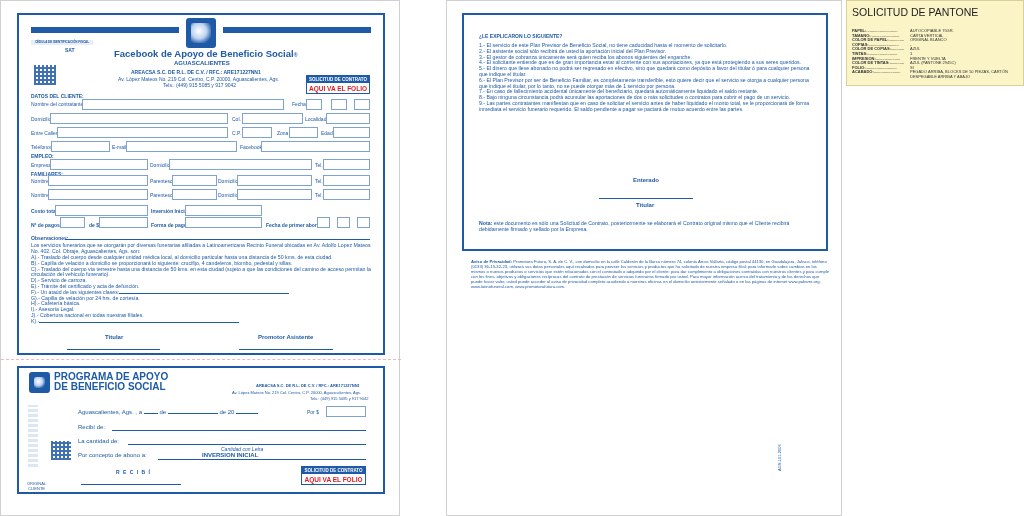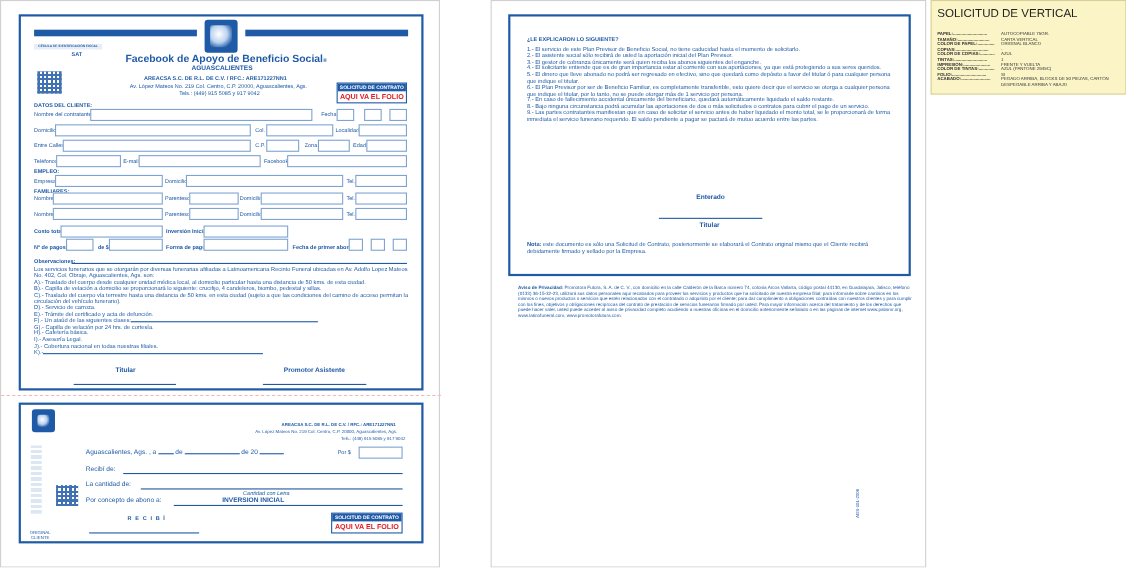--- a/index.html
+++ b/index.html
@@ -161,20 +161,24 @@
   <div class="sig-line" style="left:66px;top:348px;width:93px;"></div>
   <div class="abs t6 bold" style="left:257px;top:333px;">Promotor Asistente</div>
   <div class="sig-line" style="left:238px;top:348px;width:94px;"></div>
 
   <div class="dash-sep"></div>
 
   <div class="frame" style="left:16px;top:365px;width:368px;height:128px;"></div>
   <div class="logo" style="left:28px;top:371px;width:21px;height:21px;">
       <div class="logo-inner"></div>
     </div>
+  <div class="abs bold" style="left:53px;top:371px;font-size:10px;line-height:10px;">
+    <div>PROGRAMA DE APOYO</div>
+    <div>DE BENEFICIO SOCIAL</div>
+  </div>
   <div class="abs tiny bold" style="left:255px;top:382px;">AREACSA S.C. DE R.L. DE C.V. / RFC.: ARE171227NN1</div>
   <div class="abs tiny" style="left:231px;top:389px;">Av. López Mateos No. 219 Col. Centro, C.P. 20000, Aguascalientes, Ags.</div>
   <div class="abs tiny" style="left:309px;top:395px;">Tels.: (449) 915 5085 y 917 9042</div>
 
   <div class="abs" style="left:27px;top:404px;width:10px;height:62px;background:repeating-linear-gradient(0deg,#dde7f4 0 3px,#fff 3px 5px);"></div>
   <div class="qr" style="left:50px;top:440px;width:20px;height:19px;"></div>
 
   <div class="abs t6" style="left:77px;top:408px;white-space:nowrap;">
     <span>Aguascalientes, Ags. , a</span>
     <span style="display:inline-block;width:14px;border-bottom:1px solid #1f5aa6;"></span>
@@ -235,21 +239,21 @@
 
   <div class="abs" style="left:24px;top:258px;width:358px;font-size:4.2px;line-height:5px;">
     <span class="bold">Aviso de Privacidad:</span>
     <span>Promotora Futura, S. A. de C. V., con domicilio en la calle Calderón de la Barca número 74, colonia Arcos Vallarta, código postal 44130, en Guadalajara, Jalisco, teléfono (0133) 36-15-32-23, utilizará sus datos personales aquí recabados para proveer los servicios y productos que ha solicitado de nuestra empresa filial; para informarle sobre cambios en los mismos o nuevos productos o servicios que estén relacionados con el contratado o adquirido por el cliente; para dar cumplimiento a obligaciones contraídas con nuestros clientes y para cumplir con los fines, objetivos y obligaciones recíprocas del contrato de prestación de servicios funerarios firmado por usted. Para mayor información acerca del tratamiento y de los derechos que puede hacer valer, usted puede acceder al aviso de privacidad completo acudiendo a nuestras oficinas en el domicilio anteriormente señalado o en las páginas de internet www.pabsmr.org, www.latinofuneral.com, www.promotorafutura.com.</span>
   </div>
 
   <div class="abs tiny" style="left:330px;top:470px;transform:rotate(-90deg);transform-origin:left top;white-space:nowrap;">AGS-101-2006</div>
 </div>
 
 <div class="spec">
-  <div class="abs" style="left:5px;top:5px;font-size:10.5px;color:#222;">SOLICITUD DE VERTICAL</div>
+  <div class="abs" style="left:5px;top:5px;font-size:10.5px;color:#222;">SOLICITUD DE PANTONE</div>
   <div class="abs" style="left:5px;top:28px;width:168px;">
     <div class="spec-row">
         <span class="spec-key">PAPEL:............................</span>
         <span class="spec-val">AUTOCOPIABLE 75GR.</span>
       </div>
     <div class="spec-row">
         <span class="spec-key">TAMAÑO:..........................</span>
         <span class="spec-val">CARTA VERTICAL</span>
       </div>
     <div class="spec-row">

